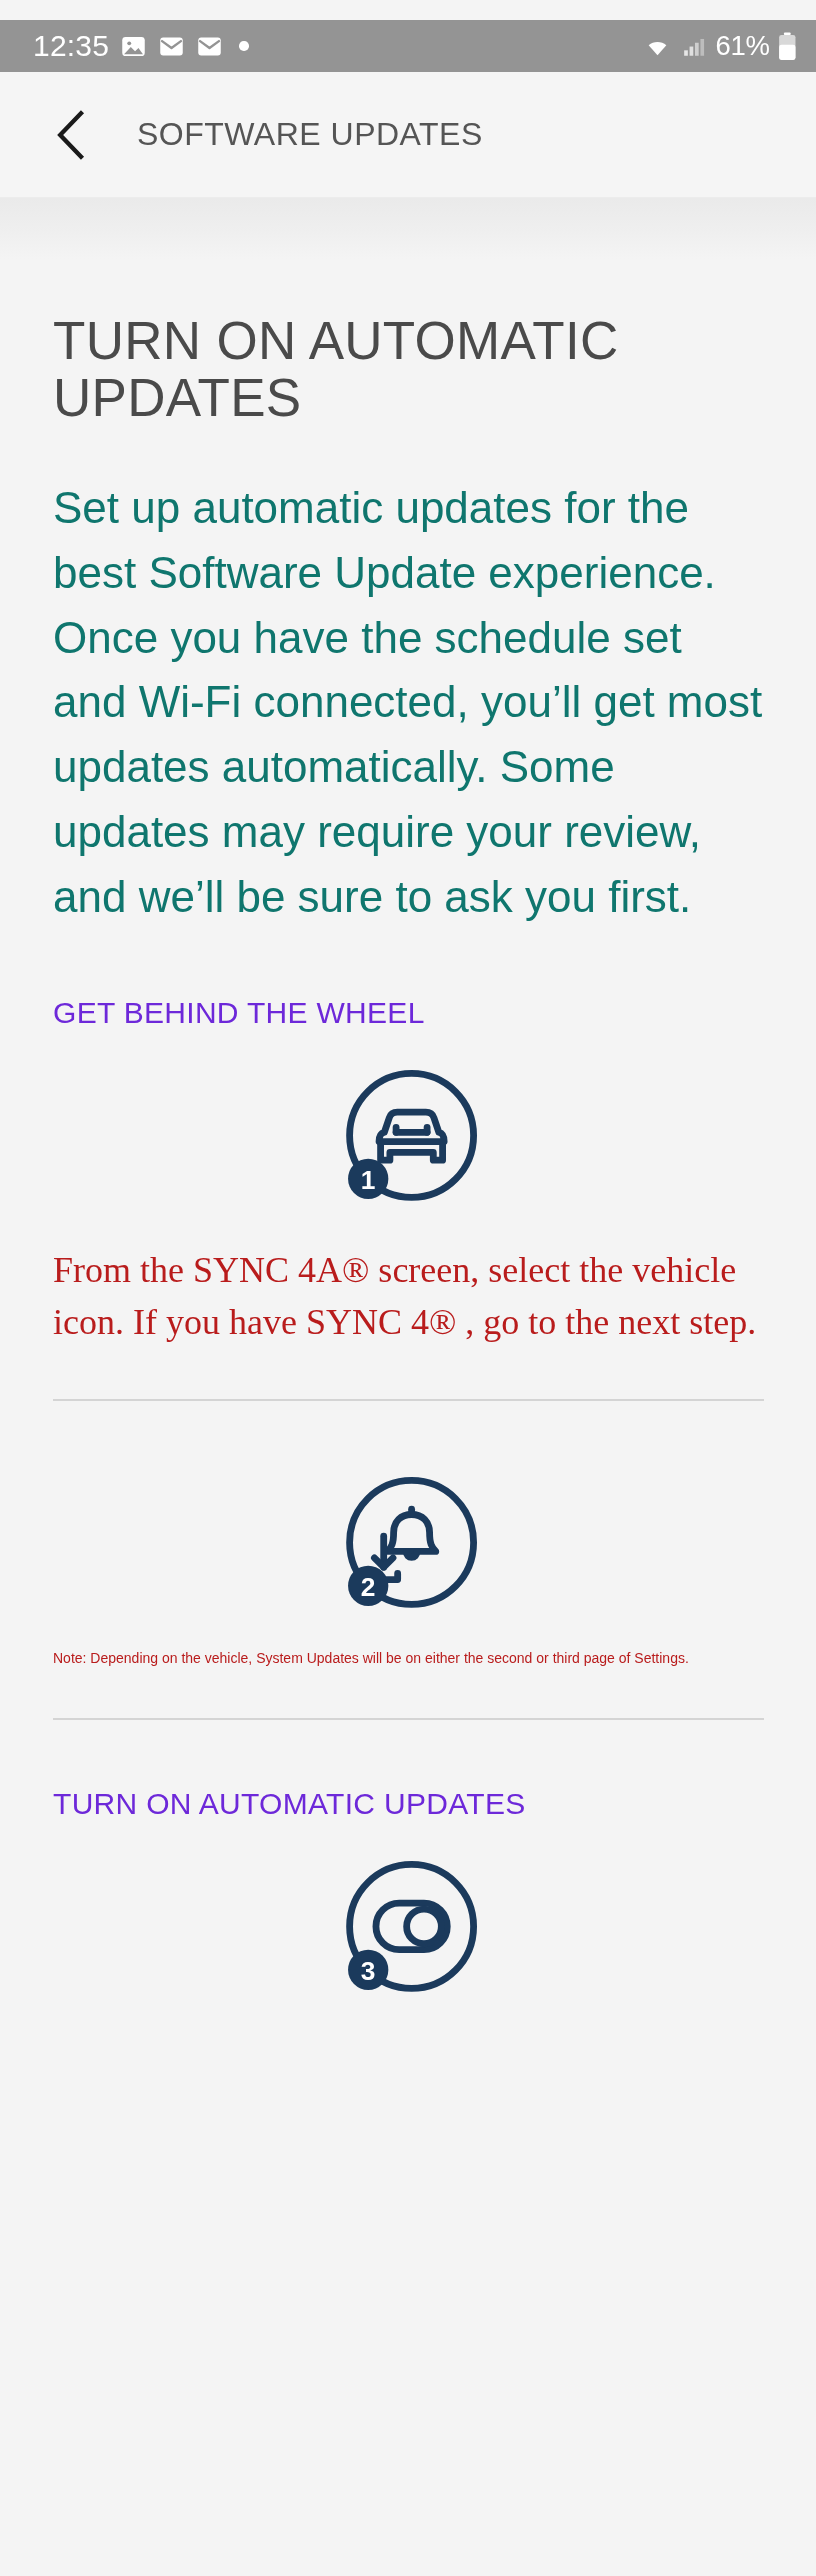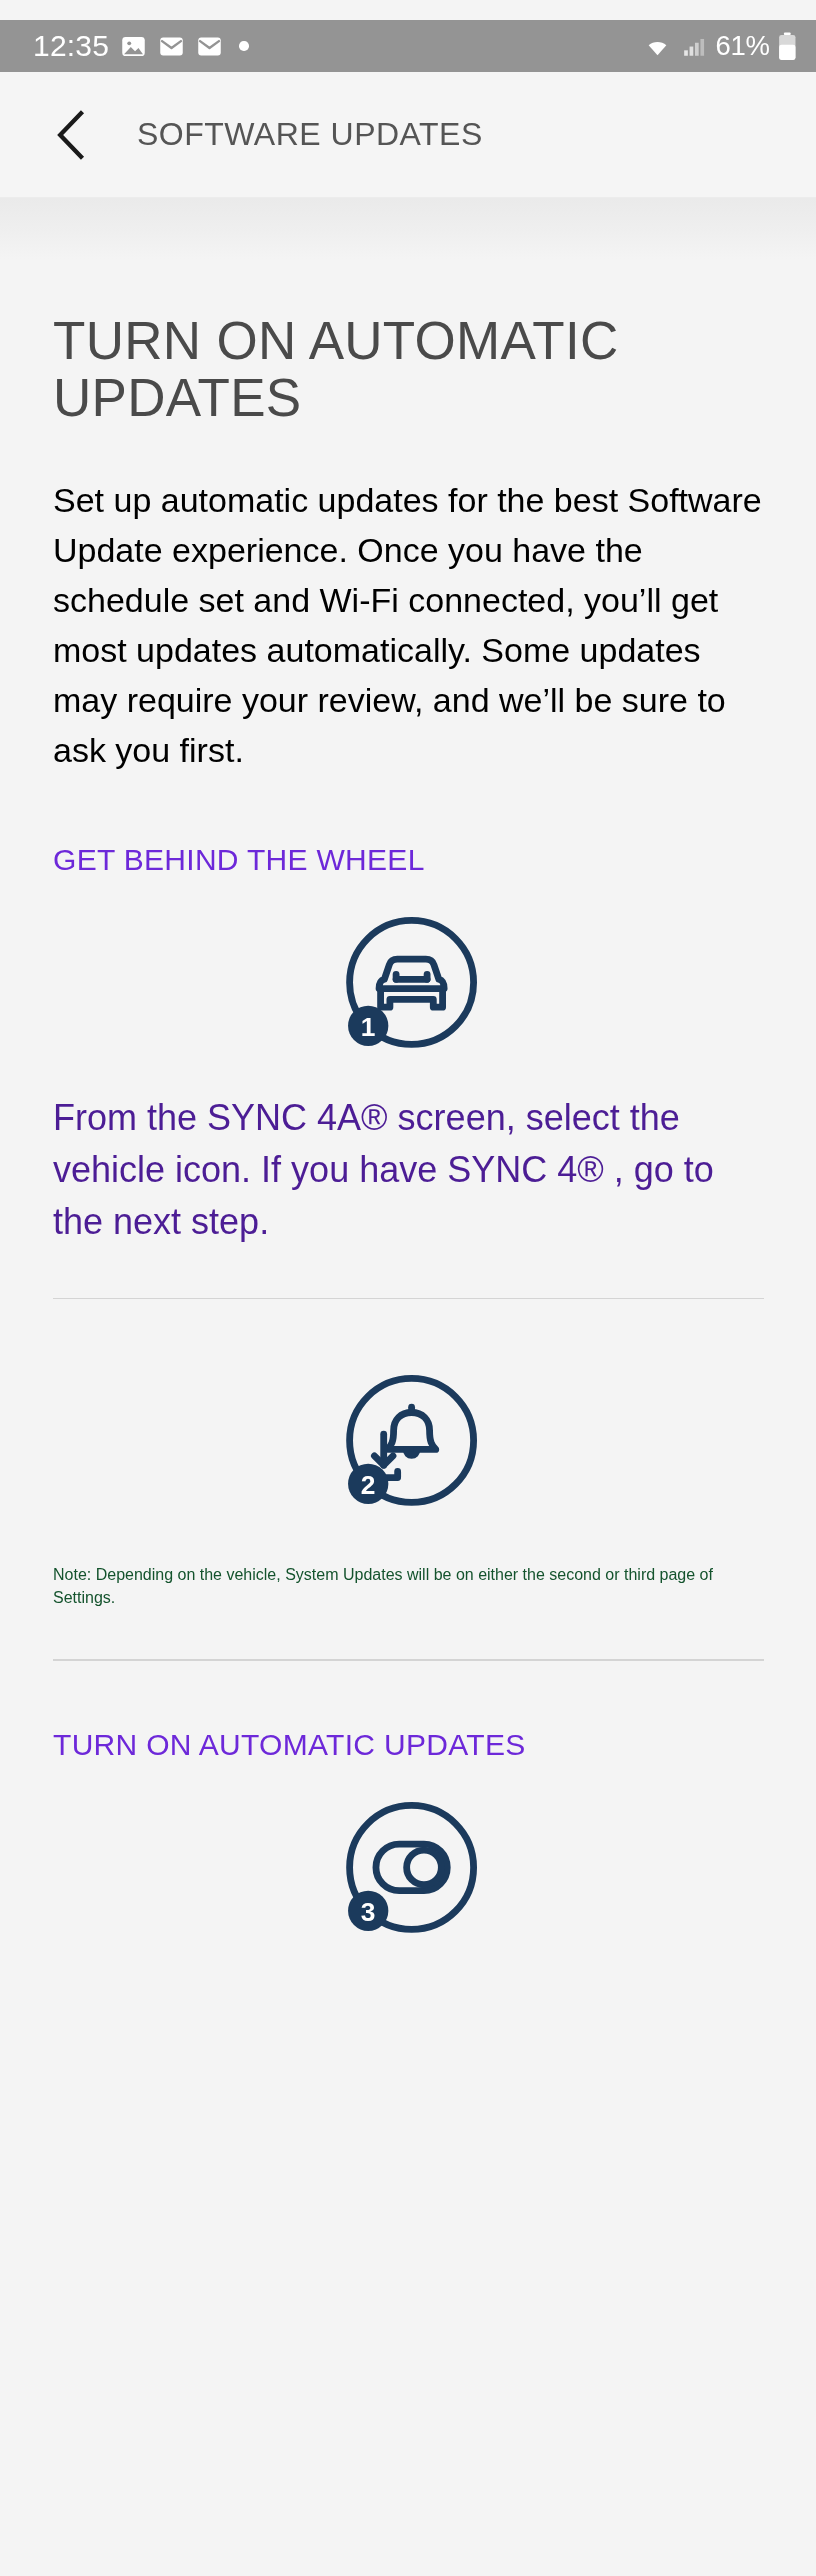--- a/index.html
+++ b/index.html
@@ -59,49 +59,50 @@
   .page-title{
     margin-top:53px;
     font-size:53px; line-height:1.08;
     letter-spacing:0.3px;
     color:#4a4a4a; font-weight:400;
     max-width:618px;
   }
 
   .intro{
     margin-top:50px;
-    font-size:34px; line-height:1.47;
-    color:#000000; font-weight:400;
+    font-size:44px; line-height:1.47;
+    color:#0f766e; font-weight:400;
     max-width:721px;
   }
 
   .section{ margin-top:67px; }
   .section-heading{
     font-size:30px; letter-spacing:0.3px;
     color:#6d28d9; font-weight:400;
     text-transform:uppercase;
   }
 
   .icon-wrap{
     margin-top:31px;
     display:flex; justify-content:center;
   }
   .step-icon{ width:155px; height:155px; display:block; }
 
   .step-body{
     margin-top:29px;
     font-size:36px; line-height:1.44;
-    color:#4c1d95; font-weight:400;
+    color:#b91c1c; font-weight:400;
     max-width:721px;
+    font-family:Liberation Serif, serif;
   }
 
   .step-note{
-    margin-top:43px;
-    font-size:16px; line-height:1.40;
-    color:#14532d; font-weight:400;
+    margin-top:26px;
+    font-size:14px; line-height:1.40;
+    color:#b91c1c; font-weight:400;
     max-width:687px;
   }
 
   .rule{
     height:1.7px; background:#d4d4d4;
     margin:50px 0 0 0;
   }
 </style>
 </head>
 <body>

